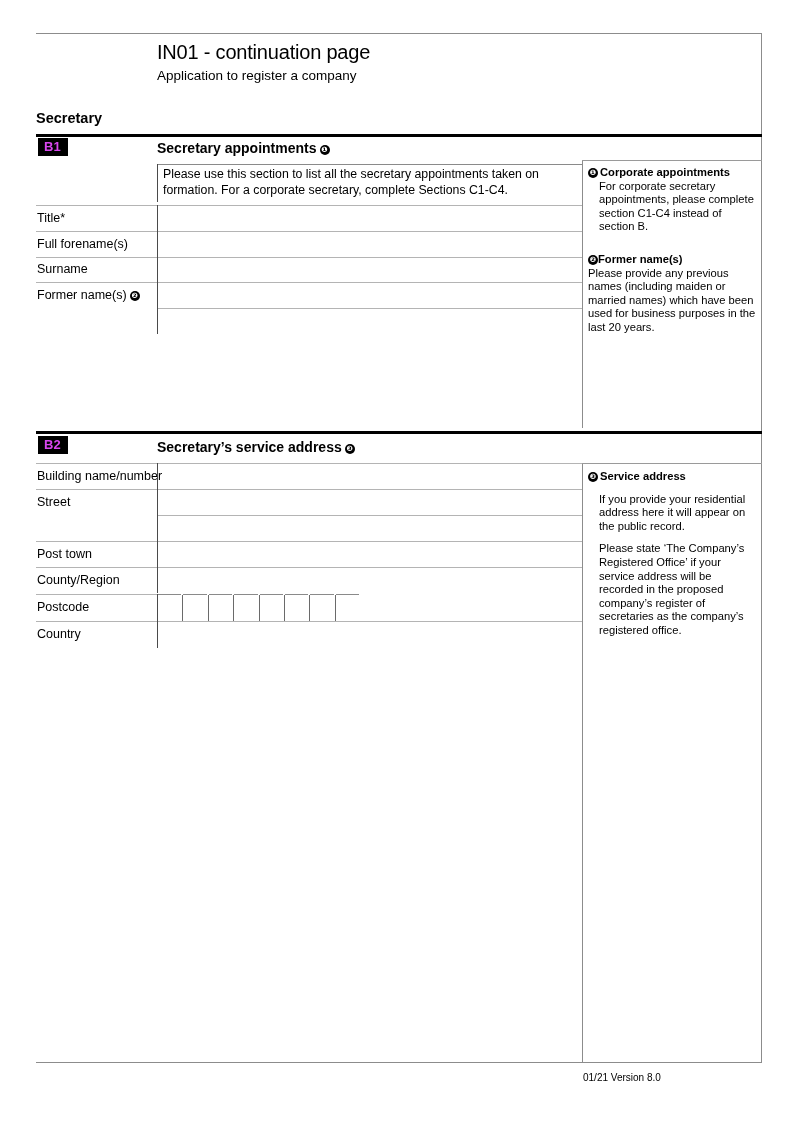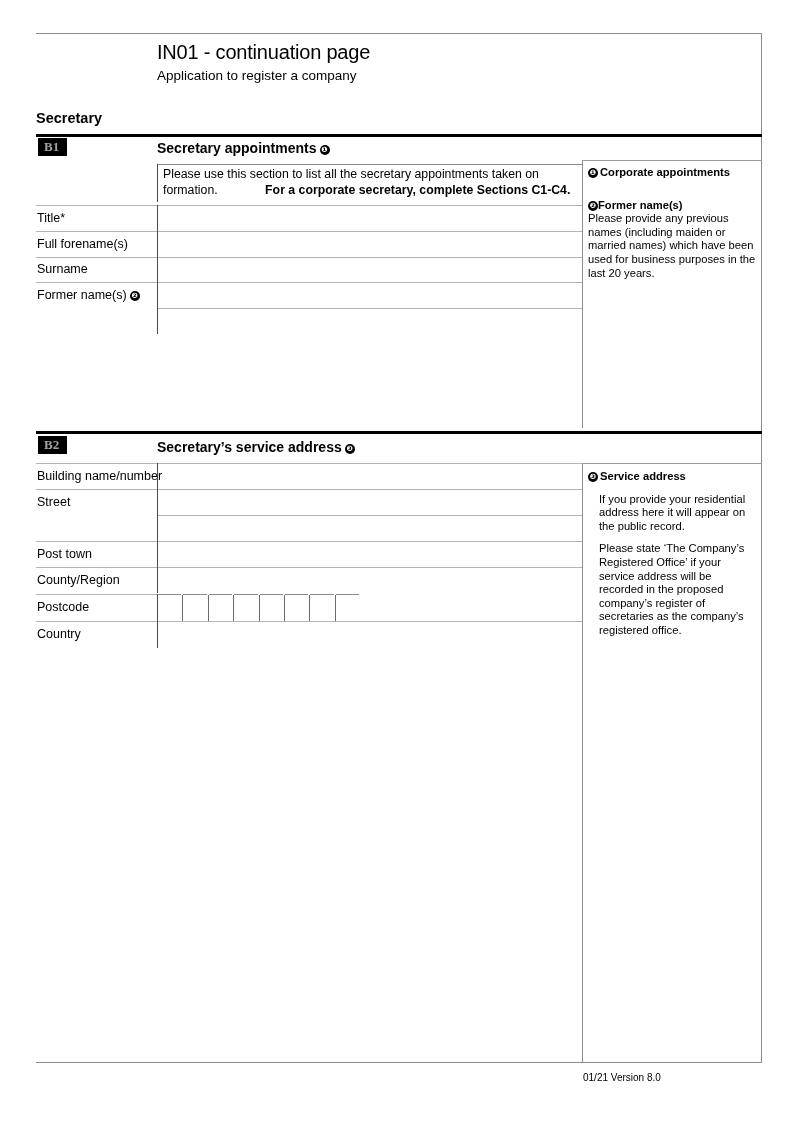--- a/index.html
+++ b/index.html
@@ -36,26 +36,25 @@
   .group-title {
     position:absolute; left:36px; top:110px;
     font-size:14.5px; font-weight:bold; line-height:17px;
   }
 
   
   .rule-thick { position:absolute; height:3px; background:#000; }
 
   .sec-badge {
     position:absolute;
-    background:#000; color:#a3a3a3;
+    background:#000; color:#d946ef;
     font-size:13px; font-weight:bold;
     padding:1px 7px 2px 6px;
     line-height:15px;
     letter-spacing:0.2px;
-    font-family:Liberation Serif, serif;
   }
   .sec-heading {
     position:absolute;
     font-size:14px; font-weight:bold;
     line-height:17px; white-space:nowrap;
   }
 
   
   .cmark {
     display:inline-block;
@@ -88,21 +87,21 @@
   }
   .field-divider { position:absolute; width:1px; background:#4a4a4a; }
   .field-line    { position:absolute; height:1px; background:#b4b4b4; }
   .field-line-dark { position:absolute; height:1px; background:#8a8a8a; }
 
   
   .instruction {
     position:absolute;
     font-size:12.3px; line-height:15.5px;
   }
-  .instruction .bold { font-weight:bold;margin-left:44px; }
+  .instruction .bold { font-weight:normal; }
 
   
   .pc-box-top { position:absolute; height:1px; background:#8a8a8a; }
   .pc-box-sep { position:absolute; width:1px; background:#6a6a6a; }
 
   
   .side-divider { position:absolute; width:1px; background:#8c8c8c; }
   .side-top     { position:absolute; height:1px; background:#9a9a9a; }
   .side-panel {
     position:absolute;
@@ -170,20 +169,21 @@
 
   <div class="field-line" style="left:157px; top:308px; width:425px;"></div>
   <div class="field-divider" style="left:157px; top:308px; height:26px;"></div>
   <div style="position:absolute; left:159px; top:309px; width:422px; height:24px;"></div>
 
   <div class="side-divider" style="left:582px; top:160px; height:268px;"></div>
   <div class="side-top" style="left:582px; top:160px; width:180px;"></div>
   <div class="side-panel" style="left:588px; top:166px;">
     <div>
       <span class="cmark-lead">❶</span><span class="g-title">Corporate appointments</span>
+      <span class="g-body">For corporate secretary appointments, please complete section C1-C4 instead of section B.</span>
     </div>
     <div style="margin-top:19px;">
       <span class="cmark-lead" style="margin-right:0px;">❷</span><span class="g-title">Former name(s)</span>
       <span class="g-body" style="padding-left:0px;">Please provide any previous names (including maiden or married names) which have been used for business purposes in the last 20 years.</span>
     </div>
   </div>
 
   <div class="rule-thick" style="left:36px; top:431px; width:726px;"></div>
   <div class="sec-badge" style="left:38px; top:436px;">B2</div>
   <div class="sec-heading" style="left:157px; top:439px;">

